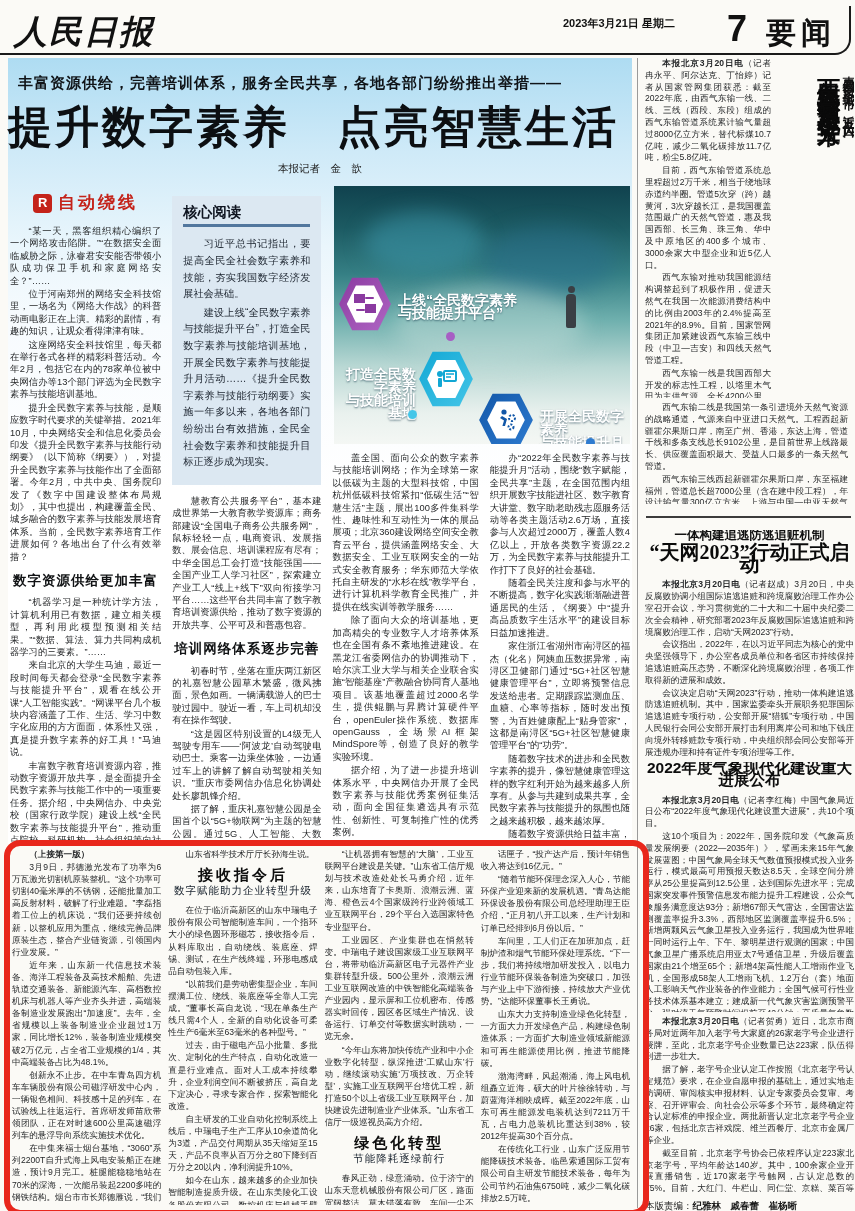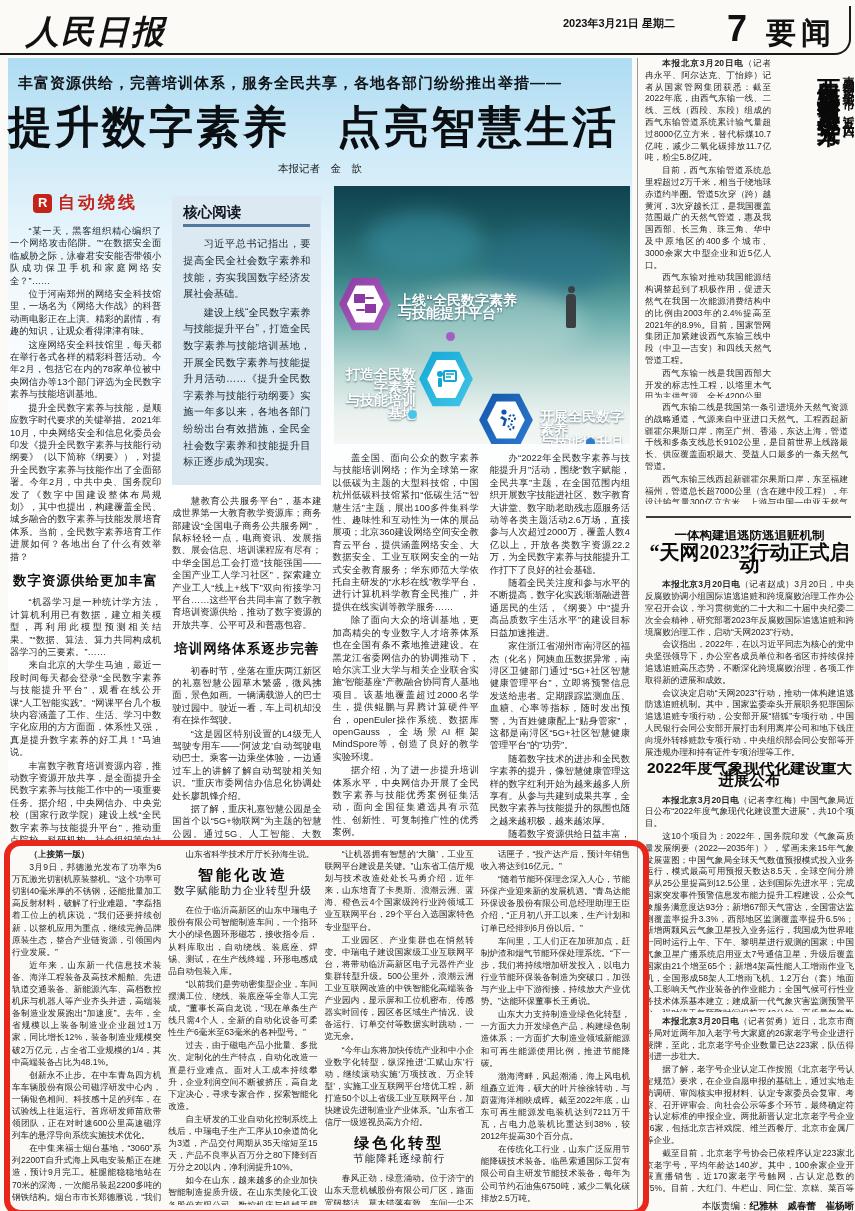--- a/index.html
+++ b/index.html
@@ -1,21 +1,21 @@
 <!DOCTYPE html>
 <html><head>
 <meta charset="utf-8">
 <style>
   html,body{margin:0;padding:0;}
   .page{position:relative;width:855px;height:1211px;background:#fbfaf6;overflow:hidden;
         font-family:"Liberation Sans",sans-serif;color:#1d1d1f;}
   
   .hdr-rule{position:absolute;left:0;top:6px;width:849px;height:47px;
             border-bottom:2px solid #1a1a1a;border-right:2px solid #1a1a1a;border-bottom-right-radius:16px;}
-  .masthead{position:absolute;left:26px;top:10px;font-family:"Liberation Serif",serif;
+  .masthead{position:absolute;left:14px;top:10px;font-family:"Liberation Serif",serif;
             font-size:33px;font-weight:bold;font-style:italic;letter-spacing:2px;color:#111;}
   .hdr-date{position:absolute;left:563px;top:16px;font-size:11px;font-weight:bold;color:#111;}
   .hdr-pagenum{position:absolute;left:727px;top:8px;font-size:36px;font-weight:bold;color:#111;}
   .hdr-section{position:absolute;left:766px;top:13px;font-size:30px;font-weight:bold;letter-spacing:5px;color:#111;}
   
   .feature{position:absolute;left:8px;top:58px;width:624px;height:786px;
            background:linear-gradient(180deg,#aedcf2 0%,#cfeaf8 12%,#eaf6fc 24%,#f7fbfe 34%,#ffffff 55%);}
   .feat-kicker{position:absolute;left:10px;top:16px;font-size:15px;font-weight:bold;color:#101418;letter-spacing:1px;}
   .feat-title{position:absolute;left:0;top:40px;width:624px;text-align:left;
               font-size:44px;font-weight:bold;letter-spacing:3px;color:#0c0f12;}
@@ -68,21 +68,21 @@
   .a2{height:226px;overflow:hidden;}
   .a2-kicker{text-align:center;font-size:12.5px;font-weight:bold;margin:0 0 5px;color:#111;}
   .a2-title{text-align:center;font-family:"Liberation Serif",serif;font-size:20px;font-weight:bold;margin:0 0 9px;color:#0a0a0a;}
   .a3{height:250px;overflow:hidden;margin-top:6px;}
   .a3-title{text-align:center;font-size:15.5px;font-weight:bold;margin:0 0 9px;color:#0d0d0d;}
   .a4{height:176px;overflow:hidden;margin-top:4px;}
   .a4-title{text-align:center;font-family:"Liberation Serif",serif;font-size:17px;font-weight:bold;margin:0 0 9px;color:#0d0d0d;}
   .rail-footer{text-align:center;font-size:9.5px;margin-top:8px;color:#1a1a1a;}
   .rail-footer .lead{font-weight:normal;}
   .rail-footer .txt{font-weight:bold;}
-  .rail-footer .para{text-indent:0;text-align:right;}
+  .rail-footer .para{text-indent:0;text-align:left;}
   
   .bottom{position:absolute;left:12px;top:848px;width:618px;height:357px;display:flex;gap:7px;overflow:hidden;}
   .bottom-col{font-size:8.6px;line-height:12.1px;color:#26282a;width:150px;overflow:hidden;}
   .cont-header{text-align:center;margin:9px 0 7px;}
   .cont-title{font-size:15px;font-weight:bold;letter-spacing:3px;color:#0d0d0d;}
   .cont-sub{font-size:10.5px;font-family:"Liberation Serif",serif;letter-spacing:1px;margin-top:4px;color:#16202c;}
   
   .annotation-box{position:absolute;left:4px;top:840px;width:633px;height:364px;border:6px solid #e8271c;
                   border-radius:16px;z-index:40;pointer-events:none;}
 </style>
@@ -285,21 +285,21 @@
         <p class="para">近年来，山东新一代信息技术装备、海洋工程装备及高技术船舶、先进轨道交通装备、新能源汽车、高档数控机床与机器人等产业齐头并进，高端装备制造业发展跑出“加速度”。去年，全省规模以上装备制造业企业超过1万家，同比增长12%，装备制造业规模突破2万亿元，占全省工业规模的1/4，其中高端装备占比为48.1%。</p>
         <p class="para">创新永不止步。在中车青岛四方机车车辆股份有限公司磁浮研发中心内，一辆银色相间、科技感十足的列车，在试验线上往返运行。首席研发师苗欣带领团队，正在对时速600公里高速磁浮列车的悬浮导向系统实施技术优化。</p>
         <p class="para">在中集来福士烟台基地，“3060”系列2200T自升式海上风电安装船正在建造，预计9月完工。桩腿能稳稳地站在70米的深海，一次能吊装起2200多吨的钢铁结构。烟台市市长郑德雁说，“我们将依托骨干企业优势，加快建设中国海上风电国际母港，在蓬莱区规划19平方公里的海工装备制造聚集区。”</p>
       </div>
 
     <div class="bottom-col">
       <div>
           <p class="para">山东省科学技术厅厅长孙海生说。</p>
         </div>
       <div class="cont-header">
-        <div class="cont-title">智能化改造</div>
+        <div class="cont-title">接收指令后</div>
         <div class="cont-sub">数字赋能助力企业转型升级</div>
       </div>
       <div>
           <p class="para">在位于临沂高新区的山东中瑞电子股份有限公司智能制造车间，一个指环大小的绿色圆环形磁芯，接收指令后，从料库取出，自动绕线、装底座、焊锡、测试，在生产线终端，环形电感成品自动包装入库。</p>
           <p class="para">“以前我们是劳动密集型企业，车间摆满工位、绕线、装底座等全靠人工完成。”董事长高自龙说，“现在单条生产线只需4个人，全新的自动化设备可柔性生产6毫米至63毫米的各种型号。”</p>
           <p class="para">过去，由于磁电产品小批量、多批次、定制化的生产特点，自动化改造一直是行业难点。面对人工成本持续攀升，企业利润空间不断被挤压，高自龙下定决心，寻求专家合作，探索智能化改造。</p>
           <p class="para">自主研发的工业自动化控制系统上线后，中瑞电子生产工序从10余道简化为3道，产品交付周期从35天缩短至15天，产品不良率从百万分之80下降到百万分之20以内，净利润提升10%。</p>
           <p class="para">如今在山东，越来越多的企业加快智能制造提质升级。在山东美陵化工设备股份有限公司，数控机床与机械手臂高效协同，汽车半轴生产效率提升20%以上；赛轮集团青岛工厂的“智慧大脑”“橡链云”已在多地轮胎生产中应用，依靠“橡链云”大数据和机理模型，新建工厂无需试制上万条轮胎，可一键复制，即时达标……</p>
         </div>
     </div>

